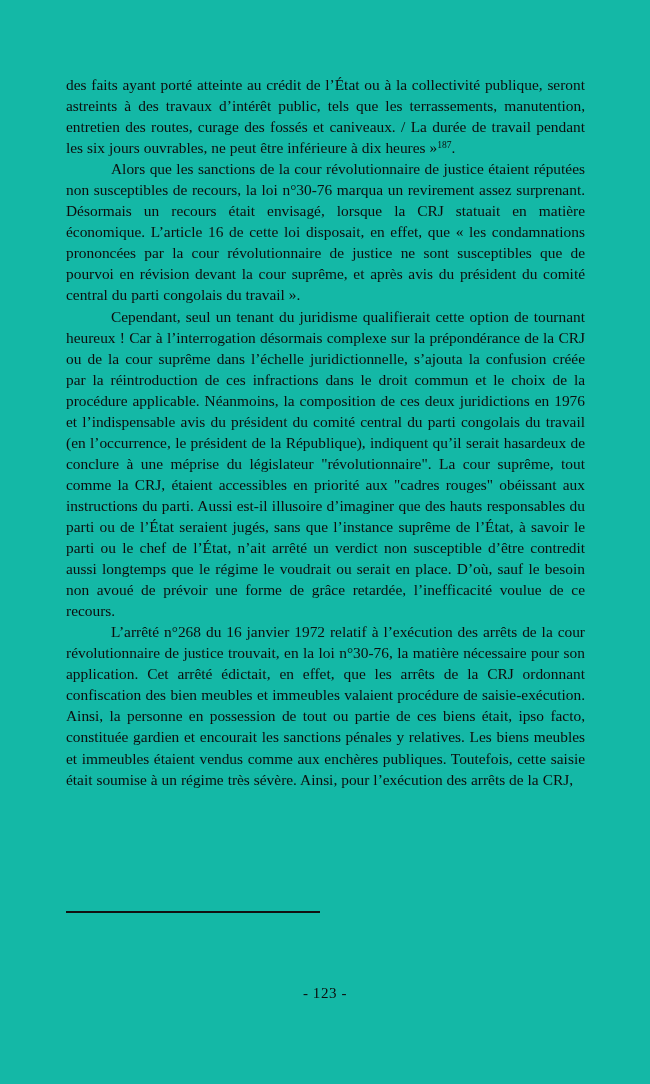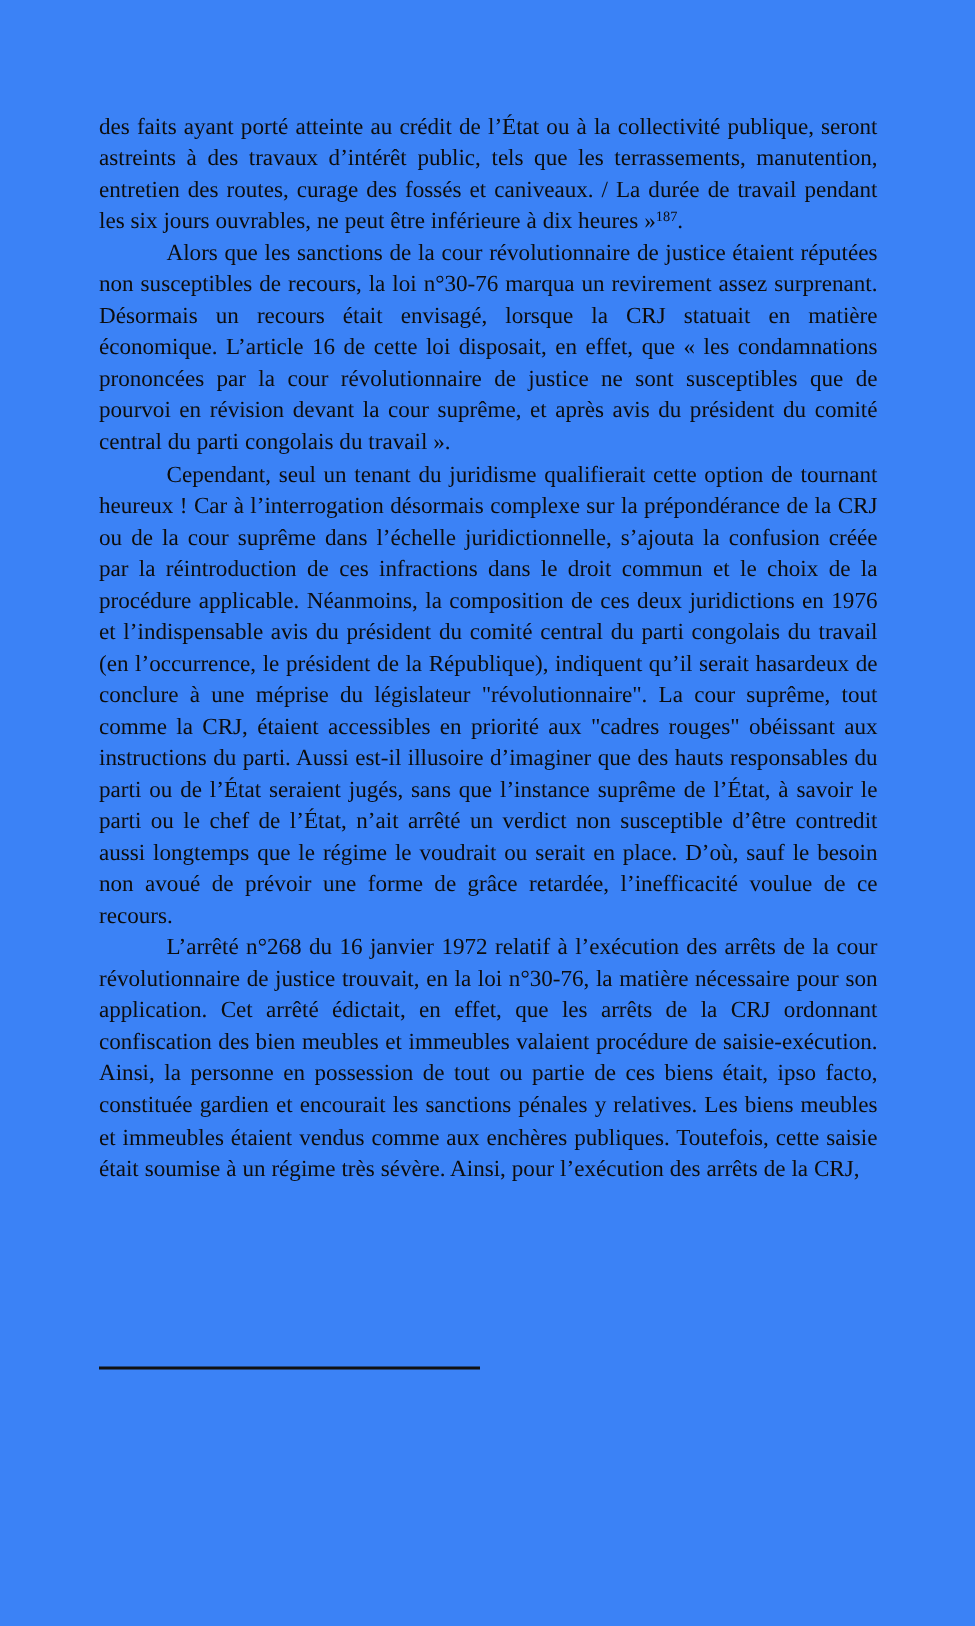--- a/index.html
+++ b/index.html
@@ -16,21 +16,21 @@
     color: #0d0d0d;
     overflow: hidden;
   }
 
   .page {
     position: absolute;
     left: 0;
     top: 0;
     width: 650px;
     height: 1084px;
-    background: #3b82f6;
+    background: #14b8a6;
   }
 
   
   .textblock {
     position: absolute;
     left: 66px;
     top: 74px;
     width: 519px;
   }
 
@@ -114,14 +114,15 @@
 
     <p class="para">Cependant, seul un tenant du juridisme qualifierait cette option de tournant heureux ! Car à l’interrogation désormais complexe sur la prépondérance de la CRJ ou de la cour suprême dans l’échelle juridictionnelle, s’ajouta la confusion créée par la réintroduction de ces infractions dans le droit commun et le choix de la procédure applicable. Néanmoins, la composition de ces deux juridictions en 1976 et l’indispensable avis du président du comité central du parti congolais du travail (en l’occurrence, le président de la République), indiquent qu’il serait hasardeux de conclure à une méprise du législateur "révolutionnaire". La cour suprême, tout comme la CRJ, étaient accessibles en priorité aux "cadres rouges" obéissant aux instructions du parti. Aussi est-il illusoire d’imaginer que des hauts responsables du parti ou de l’État seraient jugés, sans que l’instance suprême de l’État, à savoir le parti ou le chef de l’État, n’ait arrêté un verdict non susceptible d’être contredit aussi longtemps que le régime le voudrait ou serait en place. D’où, sauf le besoin non avoué de prévoir une forme de grâce retardée, l’inefficacité voulue de ce recours.</p>
 
     <p class="para">L’arrêté n°268 du 16 janvier 1972 relatif à l’exécution des arrêts de la cour révolutionnaire de justice trouvait, en la loi n°30-76, la matière nécessaire pour son application. Cet arrêté édictait, en effet, que les arrêts de la CRJ ordonnant confiscation des bien meubles et immeubles valaient procédure de saisie-exécution. Ainsi, la personne en possession de tout ou partie de ces biens était, ipso facto, constituée gardien et encourait les sanctions pénales y relatives. Les biens meubles et immeubles étaient vendus comme aux enchères publiques. Toutefois, cette saisie était soumise à un régime très sévère. Ainsi, pour l’exécution des arrêts de la CRJ,</p>
 
   </div>
 
   <div class="footnote-rule"></div>
 
 
+  <div class="folio">- 123 -</div>
 
 </div>
 
 </body></html>

